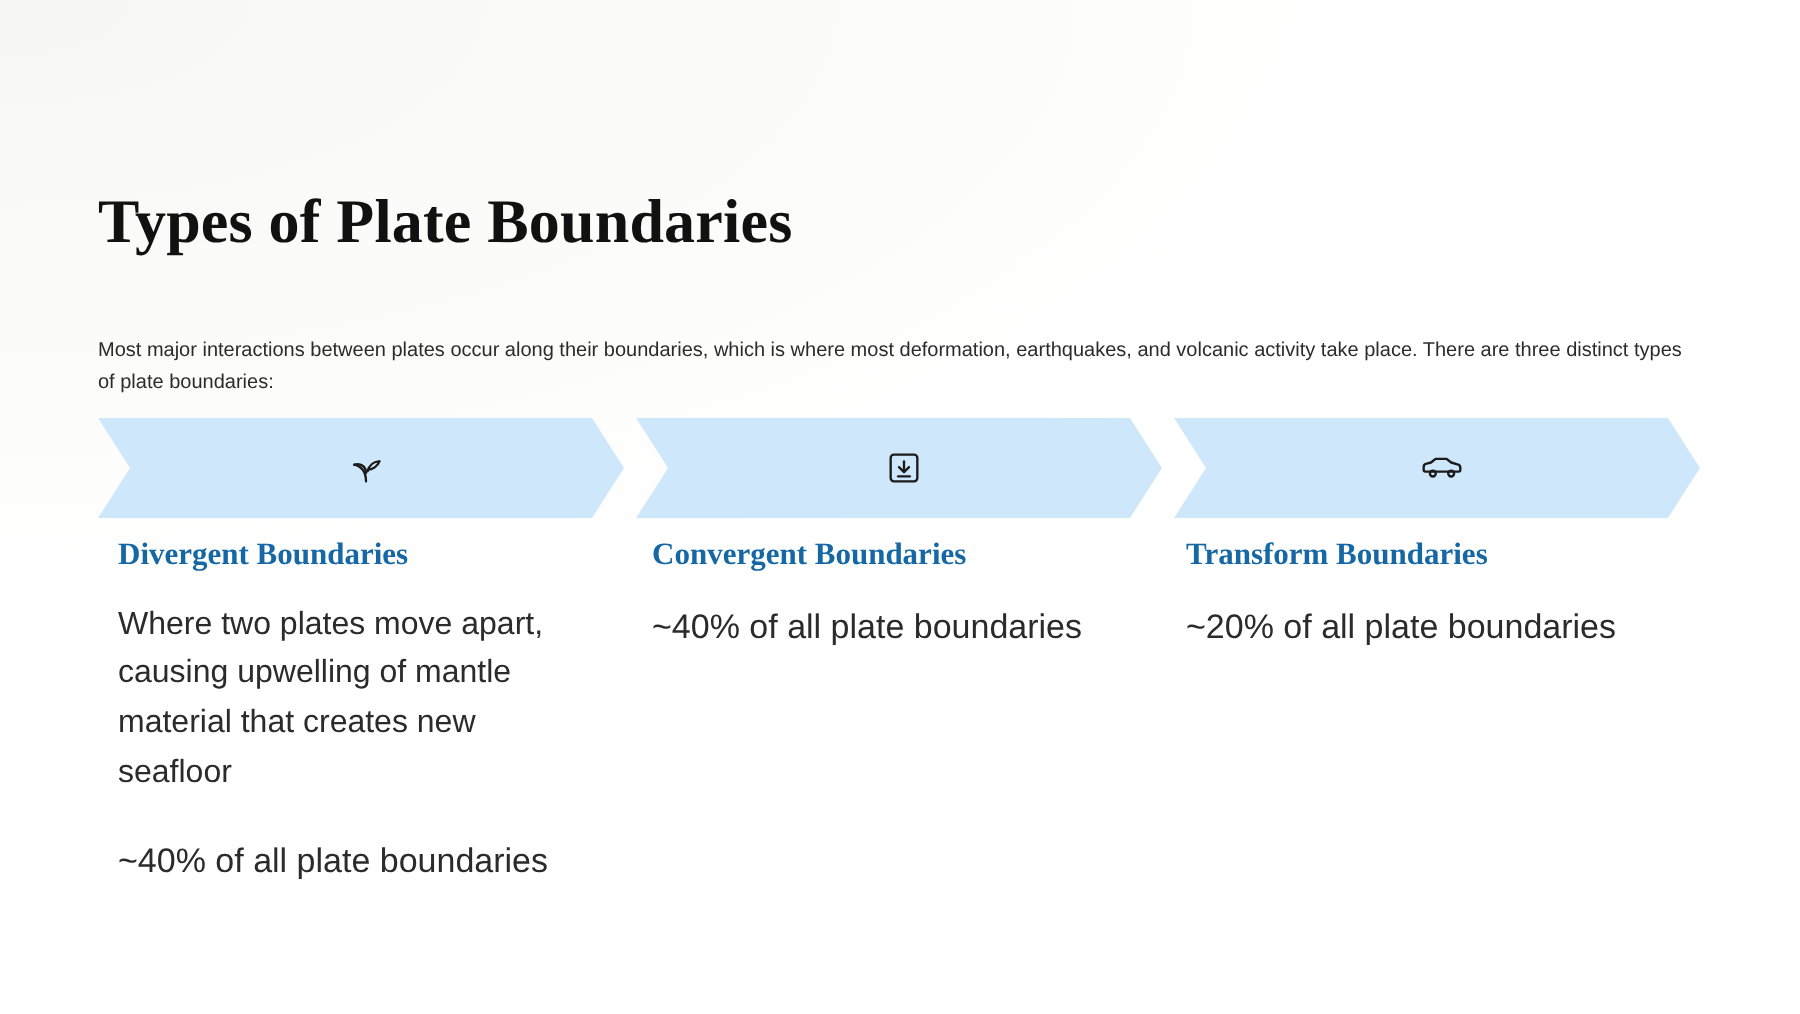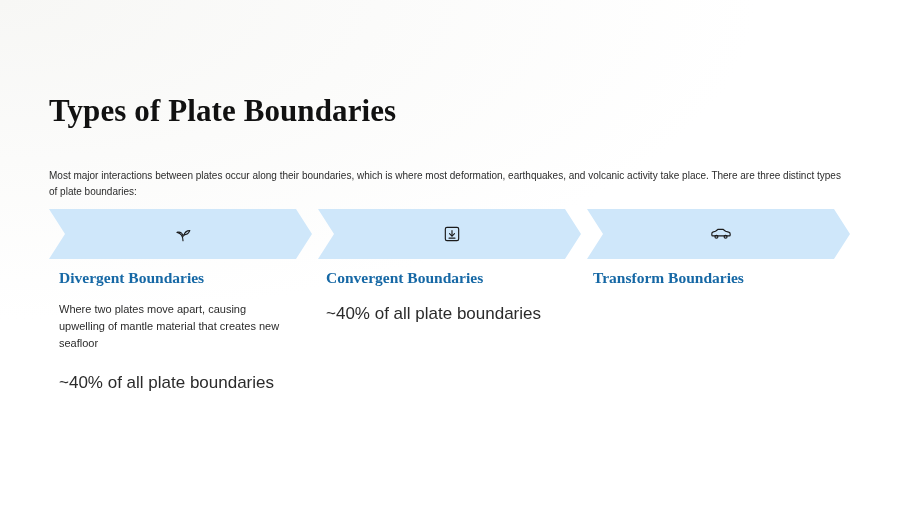--- a/index.html
+++ b/index.html
@@ -103,21 +103,21 @@
   }
   .col-title {
     font-family: "Liberation Serif", serif;
     font-weight: bold;
     font-size: 15.5px;
     color: #1668a5;
     margin: 0 0 13px 0;
     line-height: 1.2;
   }
   .col-desc {
-    font-size: 11px;
+    font-size: 16px;
     line-height: 1.55;
     color: #2b2b2b;
     margin: 0 0 18px 0;
   }
   .col-stat {
     font-size: 17px;
     line-height: 1.55;
     color: #2b2b2b;
     margin: 0;
   }
@@ -176,18 +176,19 @@
         <p class="col-stat">~40% of all plate boundaries</p>
       </div>
 
       <div class="col">
         <h2 class="col-title">Convergent Boundaries</h2>
         <p class="col-stat">~40% of all plate boundaries</p>
       </div>
 
       <div class="col">
         <h2 class="col-title">Transform Boundaries</h2>
+        <p class="col-stat">~20% of all plate boundaries</p>
       </div>
 
     </div>
 
   </div>
 </div>
 
 </body></html>

